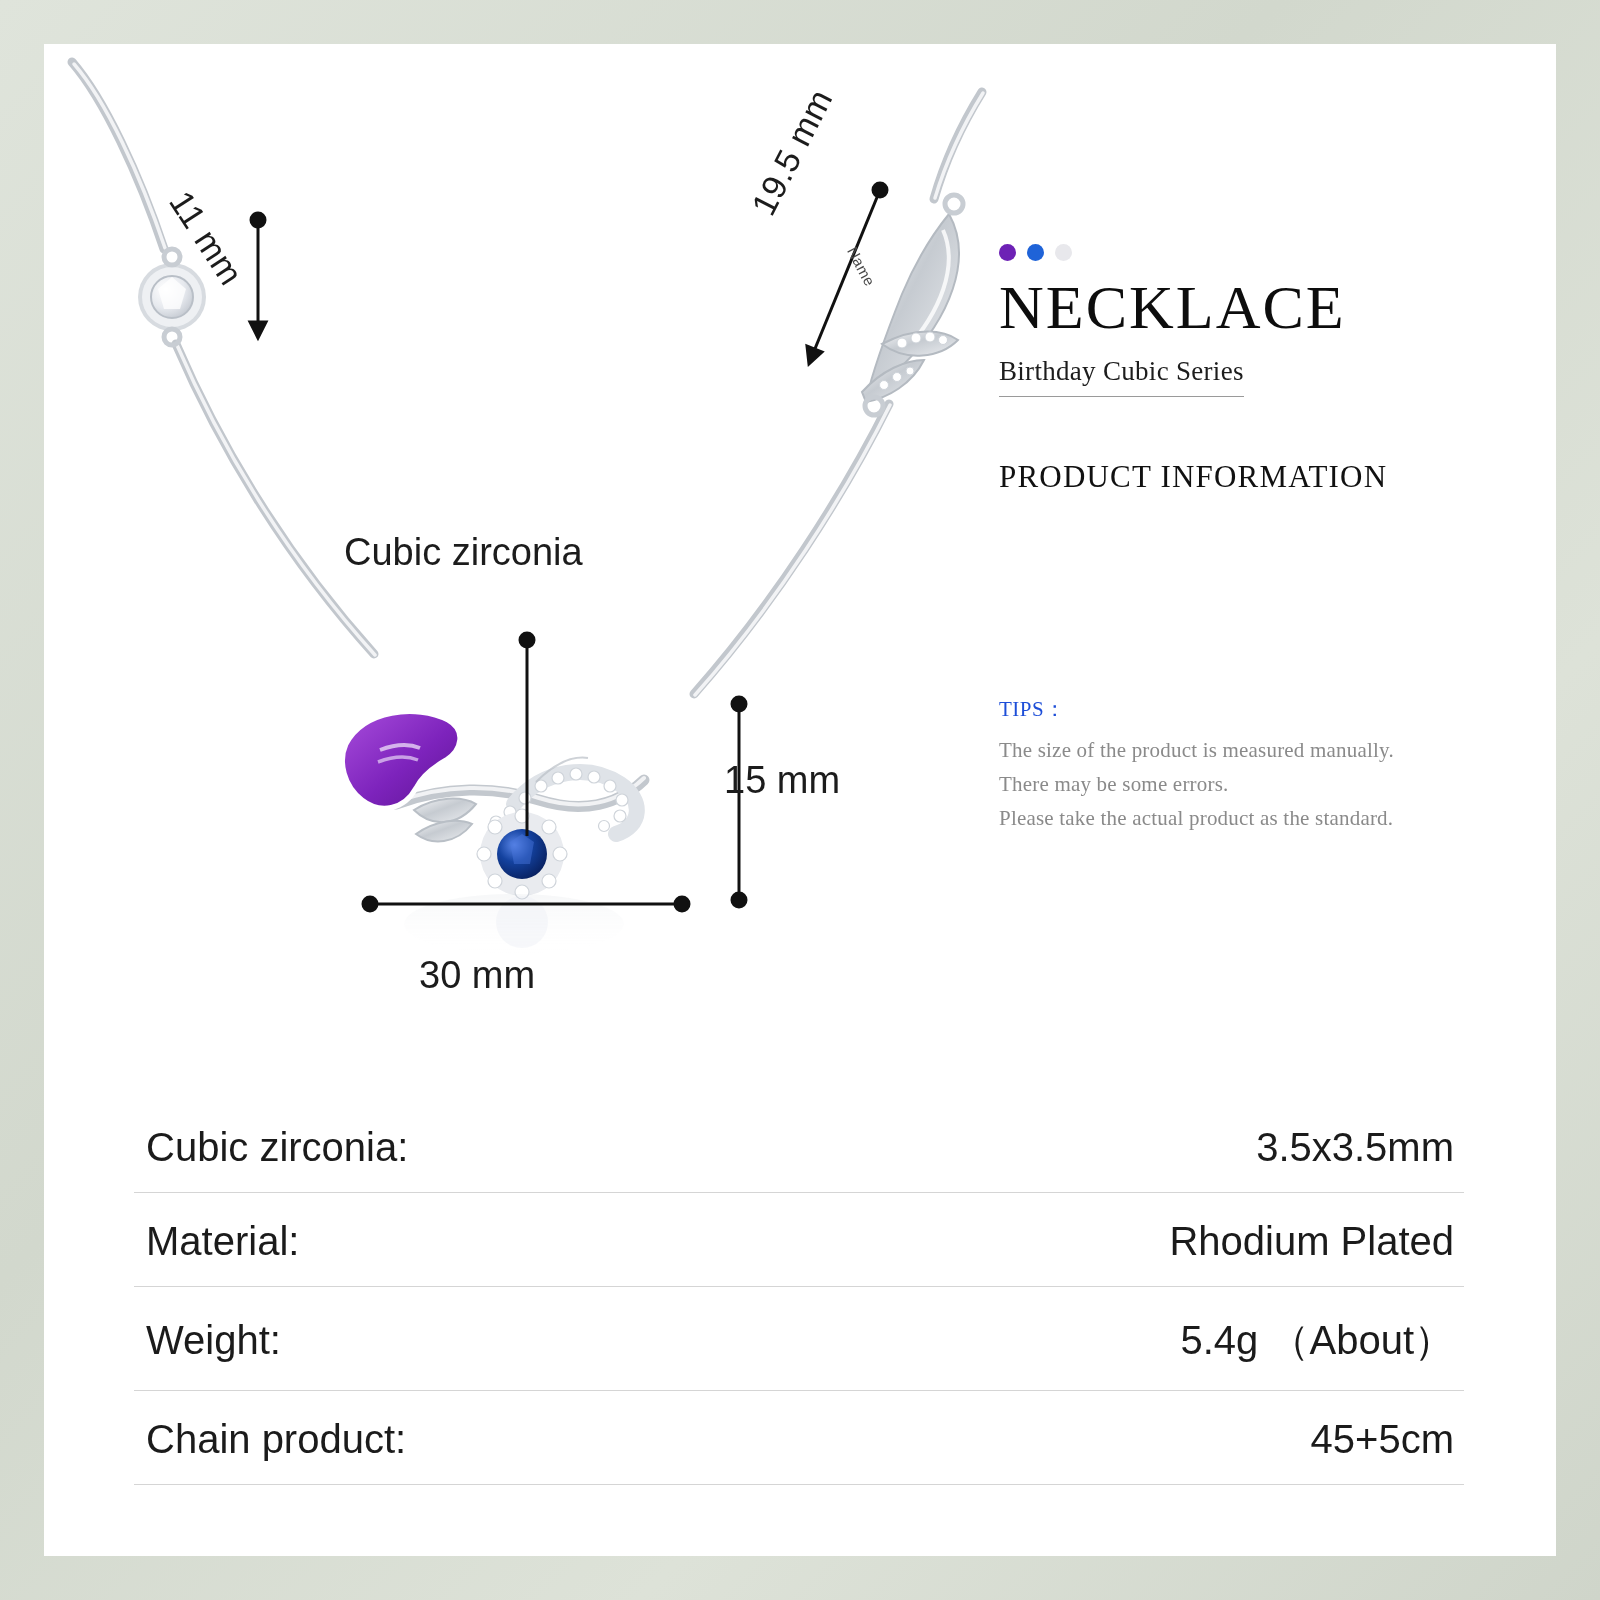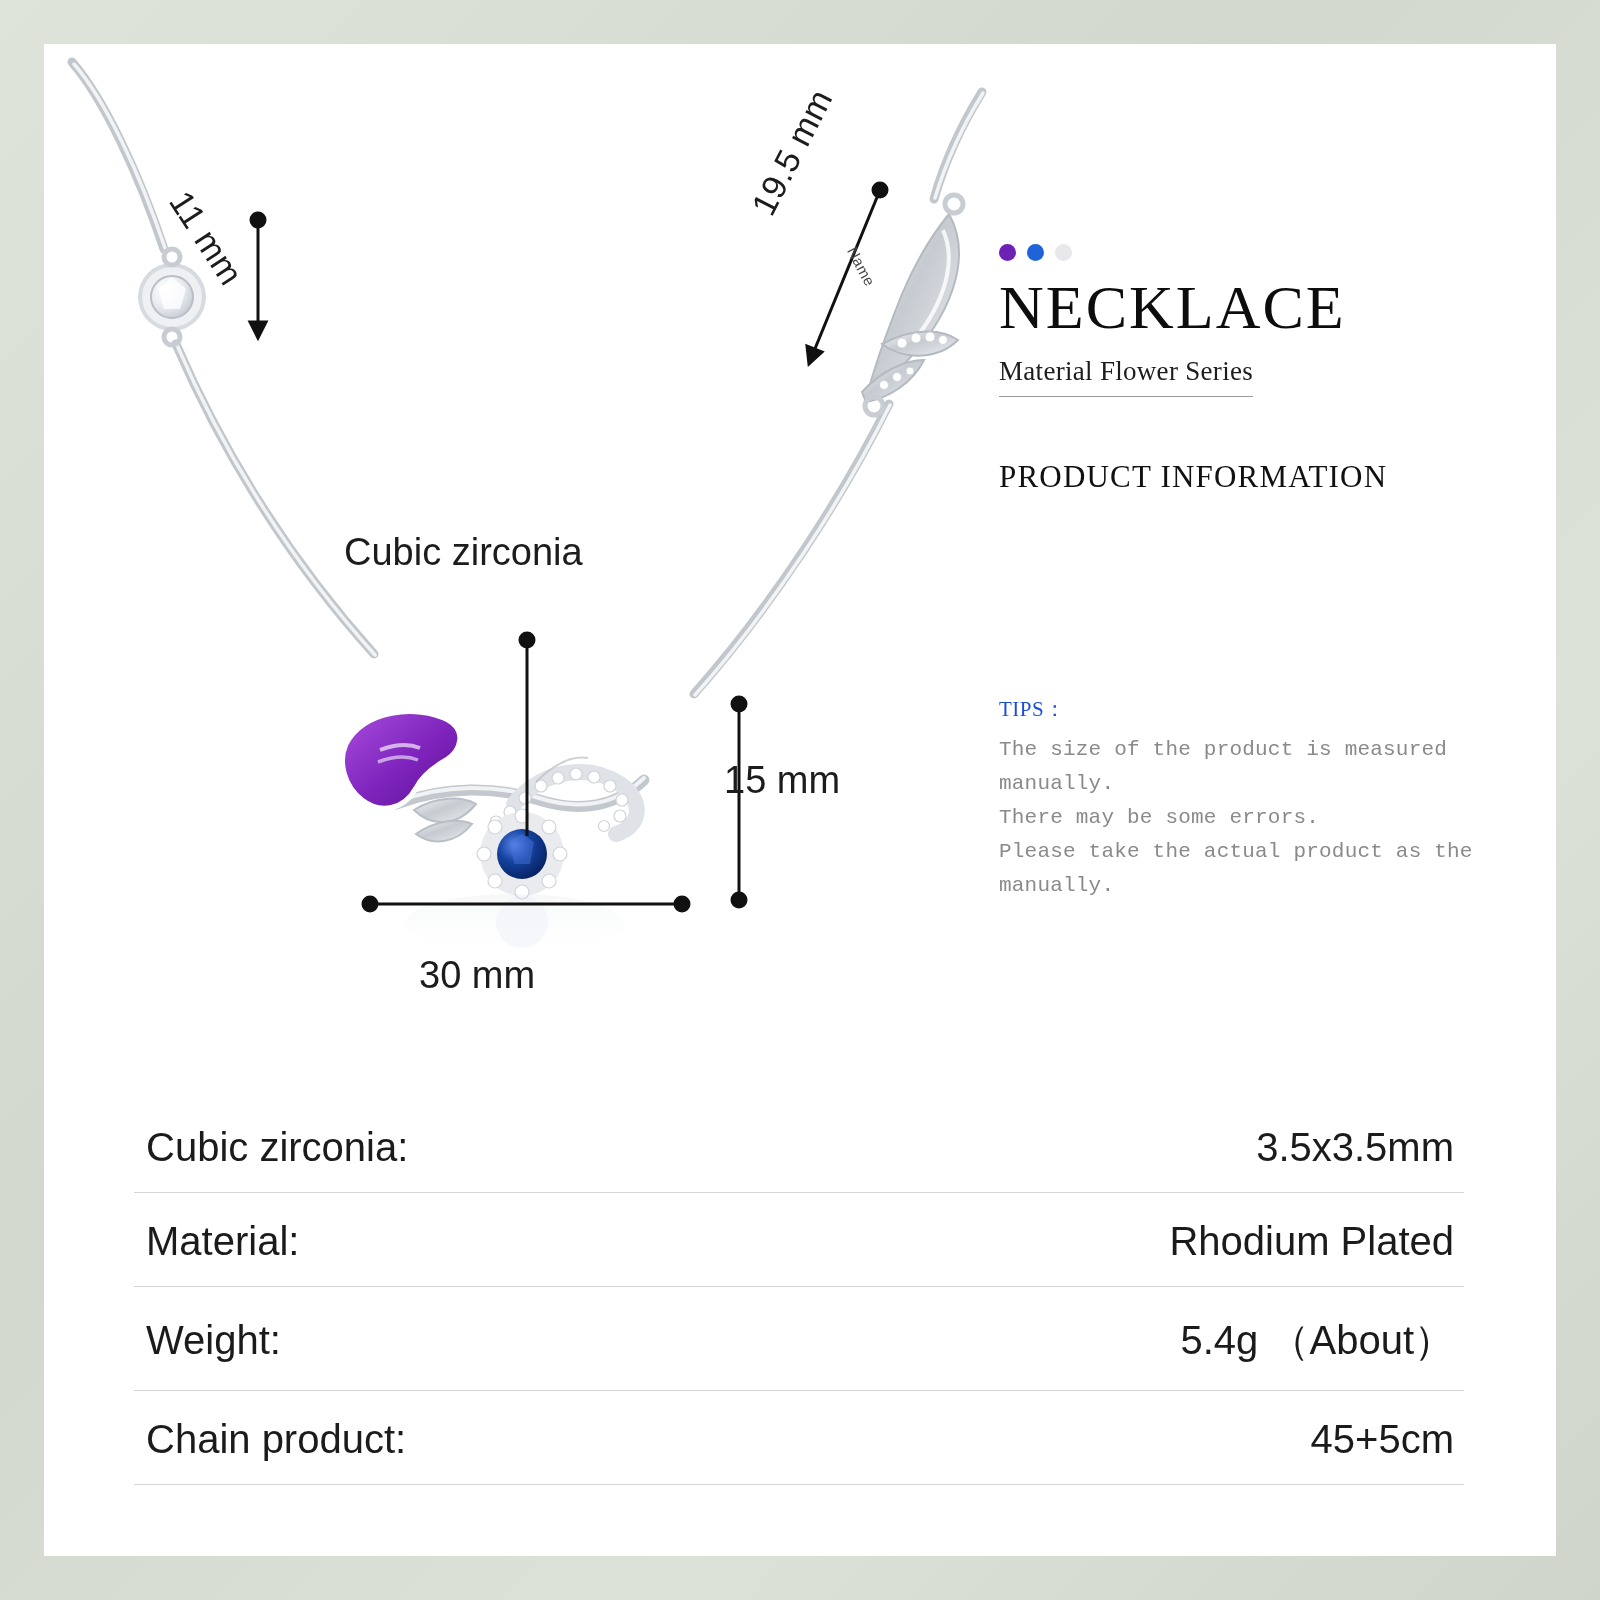--- a/index.html
+++ b/index.html
@@ -131,21 +131,21 @@
     margin-top: 200px;
   }
   .tips-head {
     font-family: "Liberation Serif", serif;
     font-size: 21px;
     color: #1d4ed8;
     letter-spacing: 0.5px;
     margin-bottom: 10px;
   }
   .tips-line {
-    font-family: Liberation Mono, monospace;
+    font-family: Liberation Serif, serif;
     font-size: 21px;
     color: #8a8a8a;
     line-height: 1.62;
     letter-spacing: 0.2px;
   }
 
   
   .spec-table {
     position: absolute;
     left: 90px;
@@ -335,28 +335,28 @@
     <div id="label-name">Name</div>
   </div>
 
   <div class="info">
     <div class="dots">
       <span class="dot" style="background:#6d21b5"></span>
       <span class="dot" style="background:#1f63d8"></span>
       <span class="dot" style="background:#e8e8ec"></span>
     </div>
     <div class="title">NECKLACE</div>
-    <div class="subtitle">Material Flower Series</div>
+    <div class="subtitle">Birthday Cubic Series</div>
     <div class="prodinfo">PRODUCT INFORMATION</div>
 
     <div class="tips-block">
       <div class="tips-head">TIPS：</div>
       <div class="tips-line">The size of the product is measured manually.</div>
       <div class="tips-line">There may be some errors.</div>
-      <div class="tips-line">Please take the actual product as the manually.</div>
+      <div class="tips-line">Please take the actual product as the standard.</div>
     </div>
   </div>
 
   <div class="spec-table">
     <div class="spec-row">
       <span class="spec-key">Cubic zirconia:</span>
       <span class="spec-val">3.5x3.5mm</span>
     </div>
     <div class="spec-row">
       <span class="spec-key">Material:</span>

